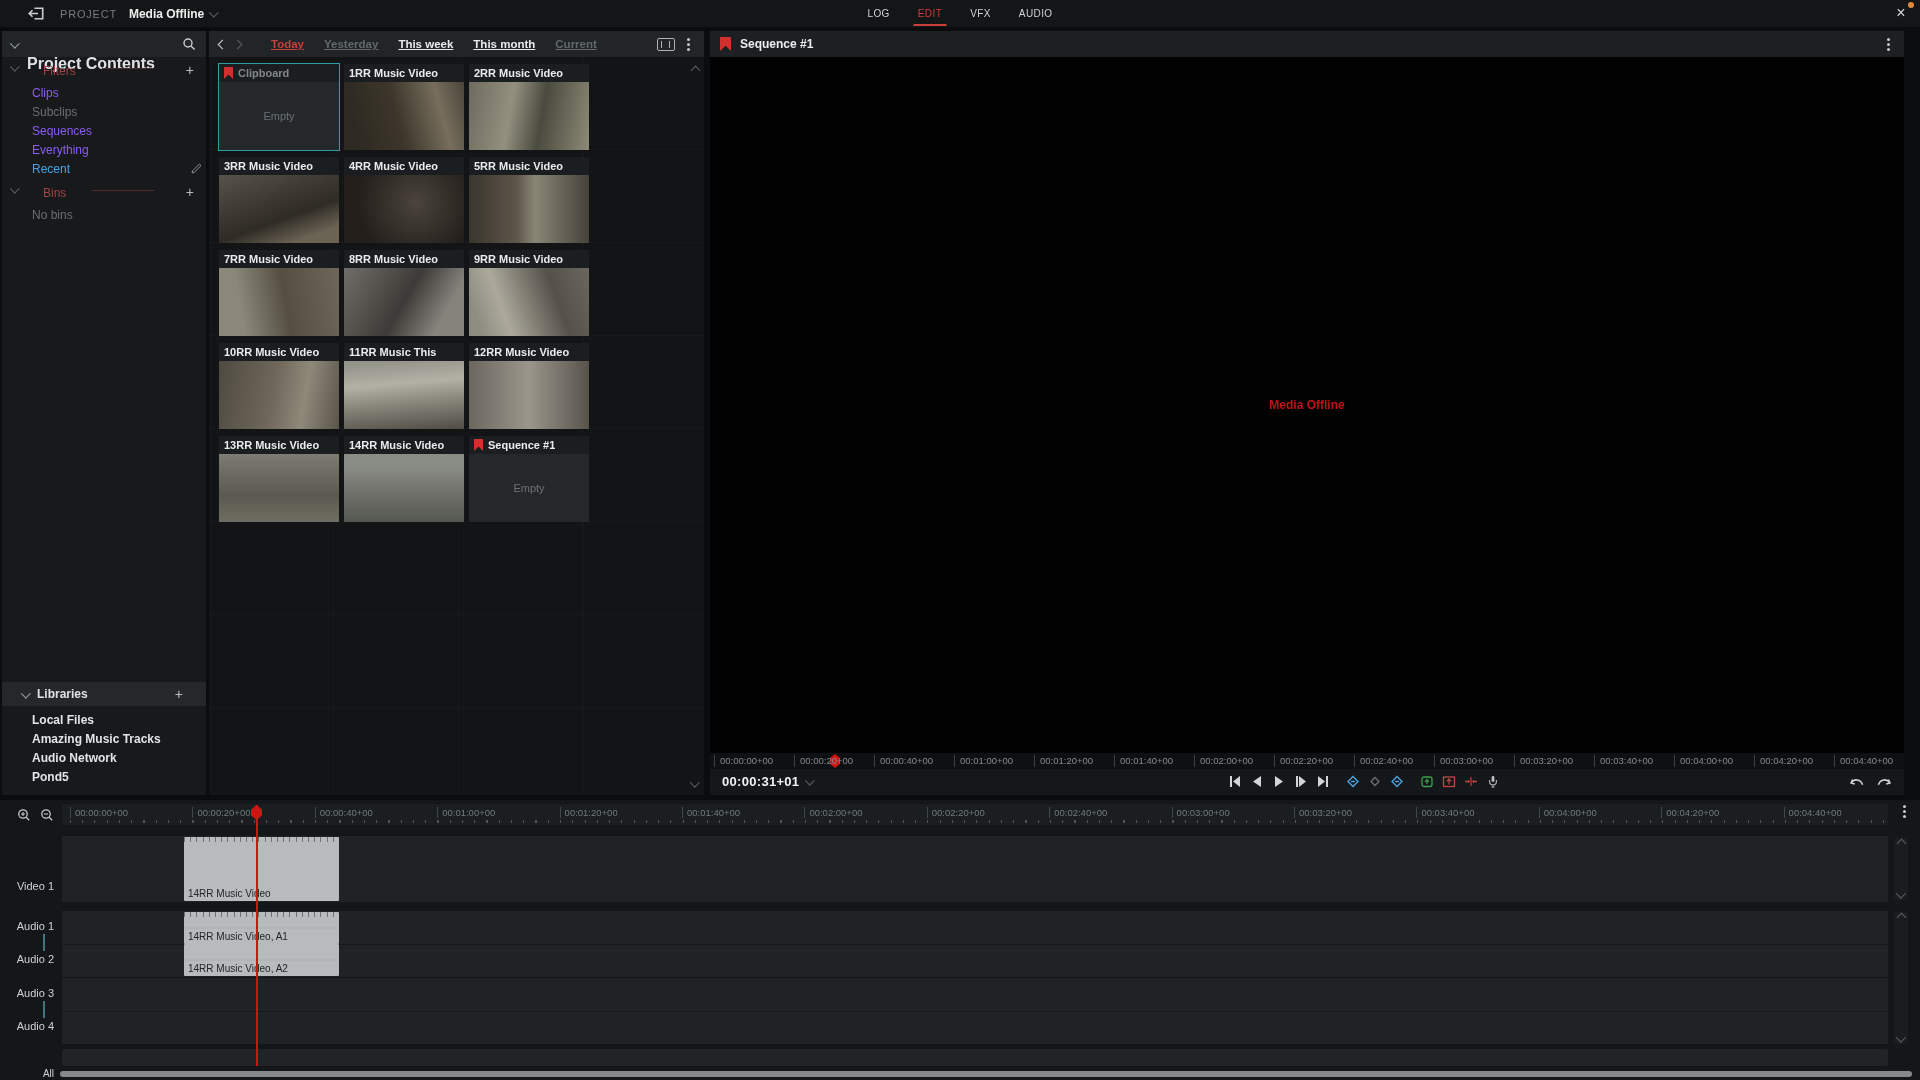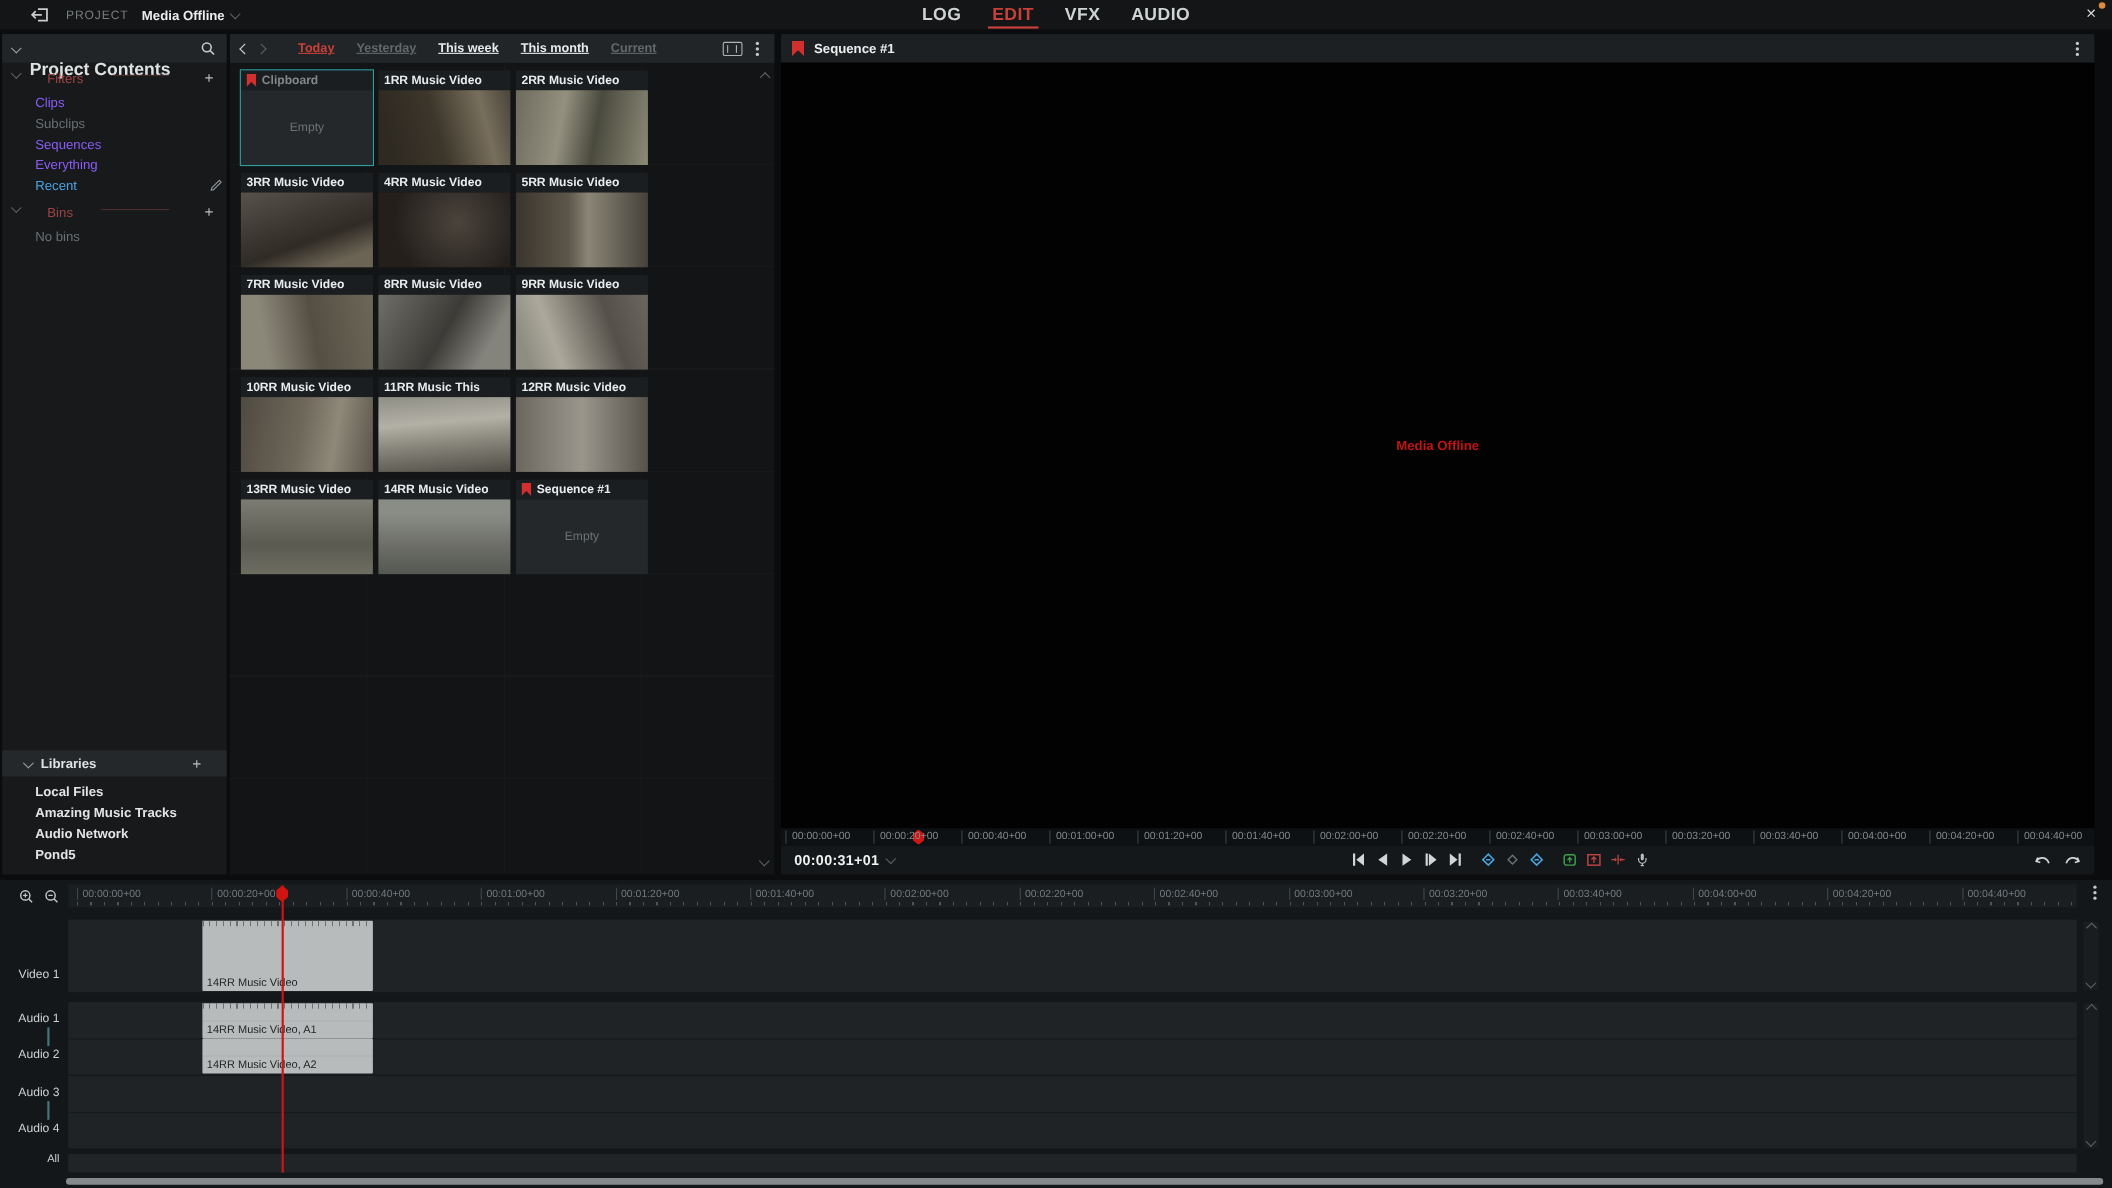--- a/index.html
+++ b/index.html
@@ -5,21 +5,21 @@
   html,body{margin:0;padding:0;background:#000;}
   #app{position:relative;width:1920px;height:1080px;background:#0b0c0d;overflow:hidden;
        font-family:"Liberation Sans","DejaVu Sans",sans-serif;color:#d6d9da;-webkit-font-smoothing:antialiased;}
 
   
   .topbar{position:absolute;left:0;top:0;width:1920px;height:27px;background:#141516;display:flex;align-items:center;}
   .exit-btn{margin-left:26px;width:20px;height:18px;display:flex;align-items:center;justify-content:center;cursor:pointer;}
   .proj-label{margin-left:14px;font-size:11px;letter-spacing:.8px;color:#777c7f;}
   .proj-name{margin-left:12px;font-size:12px;font-weight:bold;color:#eceeee;}
   .topbar-tabs{position:absolute;left:50%;transform:translateX(-50%);top:0;height:27px;display:flex;align-items:center;gap:28px;}
-  .top-tab{font-size:16px;font-weight:bold;letter-spacing:.4px;color:#cfd3d4;height:27px;display:flex;align-items:center;position:relative;cursor:pointer;}
+  .top-tab{font-size:10px;font-weight:normal;letter-spacing:.4px;color:#cfd3d4;height:27px;display:flex;align-items:center;position:relative;cursor:pointer;}
   .top-tab.active{color:#c7403a;}
   .top-tab.active::after{content:"";position:absolute;left:-4px;right:-4px;bottom:1px;height:2px;background:#c7403a;}
   .close-btn{position:absolute;right:8px;top:2px;width:22px;height:22px;color:#d4d7d8;font-size:16px;line-height:22px;text-align:center;cursor:pointer;}
   .close-badge{position:absolute;right:6px;top:2px;width:6px;height:6px;border-radius:50%;}
 
   
   .chv{display:inline-block;width:6px;height:6px;border-left:1.5px solid #9aa0a2;border-bottom:1.5px solid #9aa0a2;}
   .chv.down{transform:rotate(-45deg) translateY(-1px);}
   .chv.left{transform:rotate(45deg);}
   .chv.right{transform:rotate(-135deg);}
@@ -492,21 +492,21 @@
     <div class="row-split" style="top:144px;"></div>
     <div class="row" style="top:178px;height:66px;"></div>
     <div class="row-split" style="top:211px;"></div>
     <div class="all-bar"></div>
 
     <div class="track-label" style="top:80px;">Video 1</div>
     <div class="track-label" style="top:120px;">Audio 1</div>
     <div class="track-label" style="top:153px;">Audio 2</div>
     <div class="track-label" style="top:187px;">Audio 3</div>
     <div class="track-label" style="top:220px;">Audio 4</div>
-    <div class="track-label" style="top:248px;font-size:10px;">All</div>
+    <div class="track-label" style="top:268px;font-size:10px;">All</div>
     <div class="link-line" style="top:134px;height:17px;"></div>
     <div class="link-line" style="top:201px;height:17px;"></div>
 
     <div class="clip" style="left:184px;top:37px;width:155px;height:64px;">
       <div class="ticks"></div>
       <span class="clabel">14RR Music Video</span>
     </div>
     <div class="clip audio" style="left:184px;top:112px;width:155px;height:32px;">
       <div class="ticks"></div>
       <span class="clabel">14RR Music Video, A1</span>

